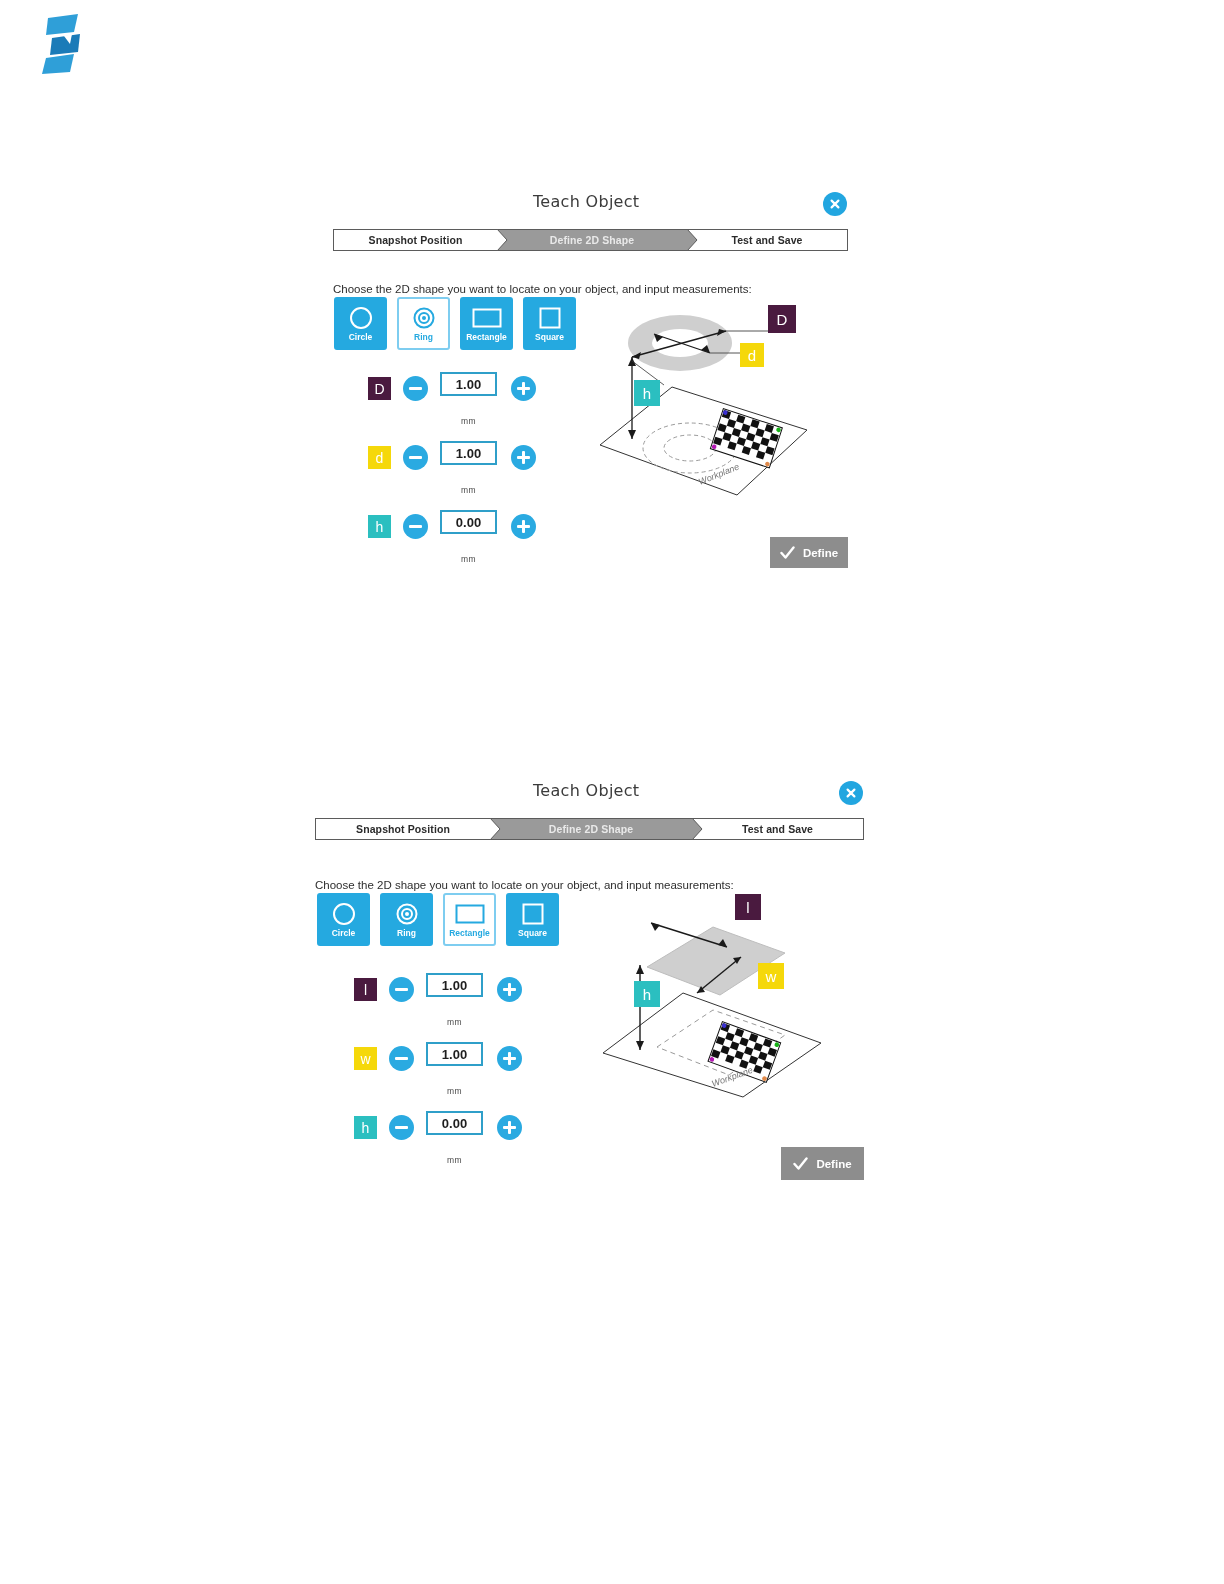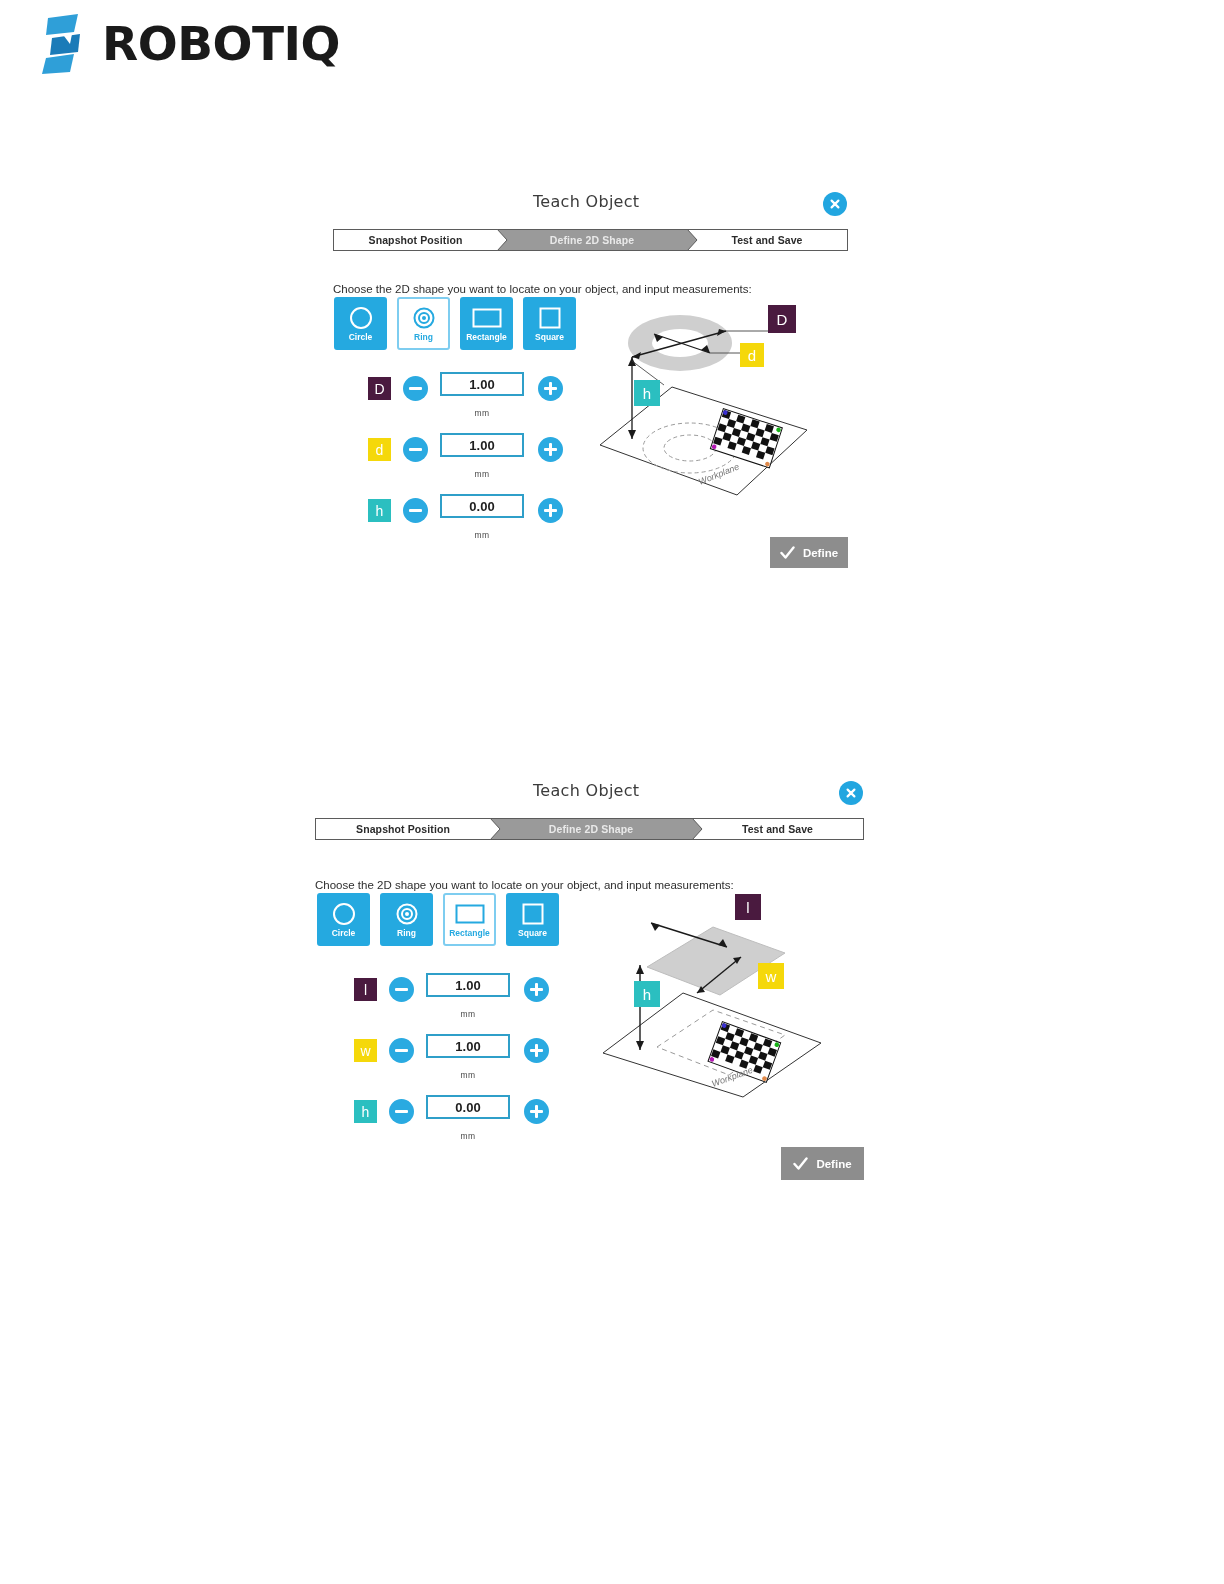--- a/index.html
+++ b/index.html
@@ -131,35 +131,35 @@
   }
   .circ-btn.minus { margin-left: 12px; }
   .circ-btn.plus  { margin-left: 14px; }
   .circ-btn .bar-h { width: 13px; height: 3px; background: #fff; border-radius: 1px; }
   .circ-btn .bar-v { width: 3px; height: 13px; background: #fff; border-radius: 1px;
                      position: absolute; }
   .circ-btn { position: relative; }
 
   .field-wrap { margin-left: 12px; display: flex; flex-direction: column; align-items: center; }
   .field {
-    width: 84px; height: 24px;
+    width: 57px; height: 24px;
     border: 2px solid #2f9fc9;
     background: #fff;
     text-align: center;
     font-size: 13px; font-weight: bold;
     color: #1e1e1e;
     font-family: "Liberation Sans", sans-serif;
     line-height: 20px;
     outline: none;
     padding: 0;
   }
   .unit {
     font-size: 8.5px; color: #4a4a4a;
     font-family: "Liberation Sans", sans-serif;
-    margin-top: 12px; letter-spacing: 0.5px;
+    margin-top: 20px; letter-spacing: 0.5px;
   }
 
   
   .define-btn {
     position: absolute;
     background: #8d8d8d;
     display: flex; align-items: center; justify-content: center;
     gap: 8px;
     cursor: pointer;
   }
@@ -184,21 +184,20 @@
 
 <div class="logo-wrap">
   <div class="logo-mark">
     <svg width="52" height="62" viewBox="0 0 52 62">
       <path d="M8 6 L38 2 L34 20 L6 23 Z" fill="#2f9fd8"></path>
       <path d="M12 26 L40 22 L38 40 L10 43 Z" fill="#1b7bb8"></path>
       <path d="M6 46 L34 42 L30 60 L2 62 Z" fill="#2f9fd8"></path>
       <path d="M24 24 L32 22 L30 32 Z" fill="#ffffff"></path>
     </svg>
   </div>
-  <div class="logo-text">ROBOTIQ</div>
 </div>
 
 <div class="dialog">
 
   <div class="dlg-title" style="left:533px; top:192px;">Teach Object</div>
 
   <div class="close-btn" style="left:823px; top:192px;">
     <svg width="14" height="14" viewBox="0 0 14 14">
       <path d="M3.6 3.6 L10.4 10.4 M10.4 3.6 L3.6 10.4" stroke="#fff" stroke-width="2.2" stroke-linecap="round"></path>
     </svg>

